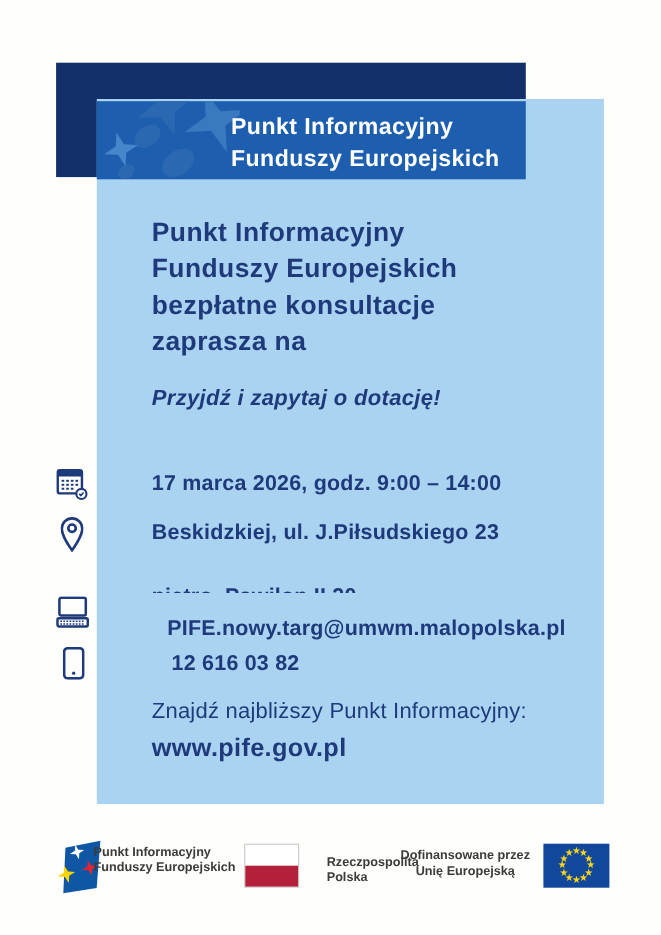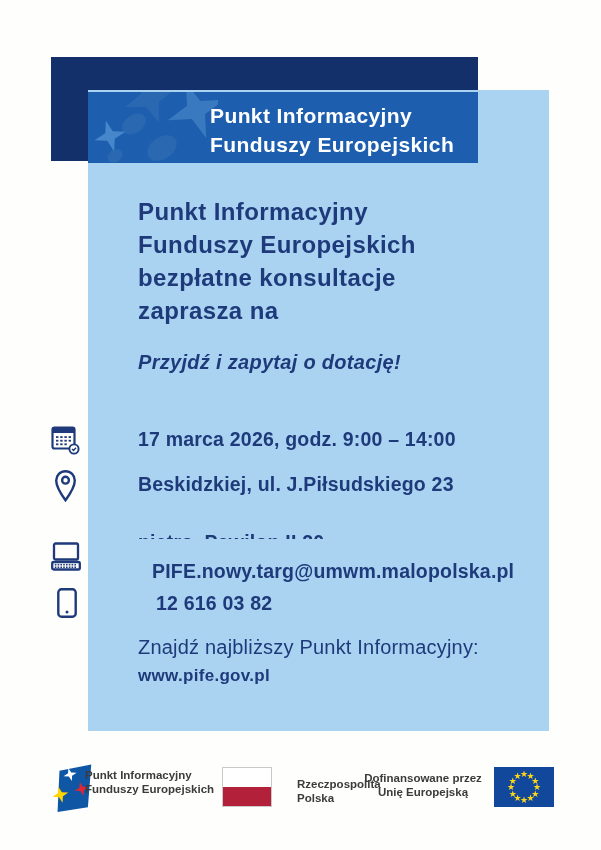--- a/index.html
+++ b/index.html
@@ -24,21 +24,21 @@
   .navy{color:#1e3a7a;}
   .heading{left:138px;top:195px;font-size:24px;font-weight:700;line-height:33px;letter-spacing:.4px;}
   .tagline{left:138px;top:351px;font-size:20px;font-weight:700;font-style:italic;letter-spacing:.3px;white-space:nowrap;}
   .body-line{font-size:19.5px;font-weight:600;letter-spacing:.2px;white-space:nowrap;}
   .date-line{left:138px;top:428px;}
   .addr-block{left:138px;top:470px;line-height:28px;}
   .addr-clip{left:138px;top:532px;height:7px;overflow:hidden;line-height:20px;}
   .email-line{left:152px;top:545px;margin-top:15px;}
   .phone-line{left:156px;top:592px;}
   .find-line{left:138px;top:636px;font-size:20px;font-weight:400;letter-spacing:.2px;white-space:nowrap;}
-  .site-line{left:138px;top:666px;font-size:17px;font-weight:700;letter-spacing:.3px;white-space:nowrap;}
+  .site-line{left:138px;top:666px;font-size:23px;font-weight:700;letter-spacing:.3px;white-space:nowrap;}
   
   .icon{position:absolute;}
   
   .footer-label{font-size:11.5px;font-weight:600;color:#3b3b3a;line-height:13.5px;}
   .pife-label{left:85px;top:769px;}
   .pl-flag{left:222px;top:767px;width:50px;height:40px;background:#ffffff;border:1px solid #c9c9c9;box-sizing:border-box;}
   .pl-flag-red{position:absolute;left:0;bottom:0;width:100%;height:50%;background:#b3203a;}
   .pl-label{left:297px;top:778px;}
   .eu-label{left:358px;top:772px;width:130px;text-align:center;}
   .eu-flag{left:494px;top:767px;width:60px;height:40px;background:#11489c;}

